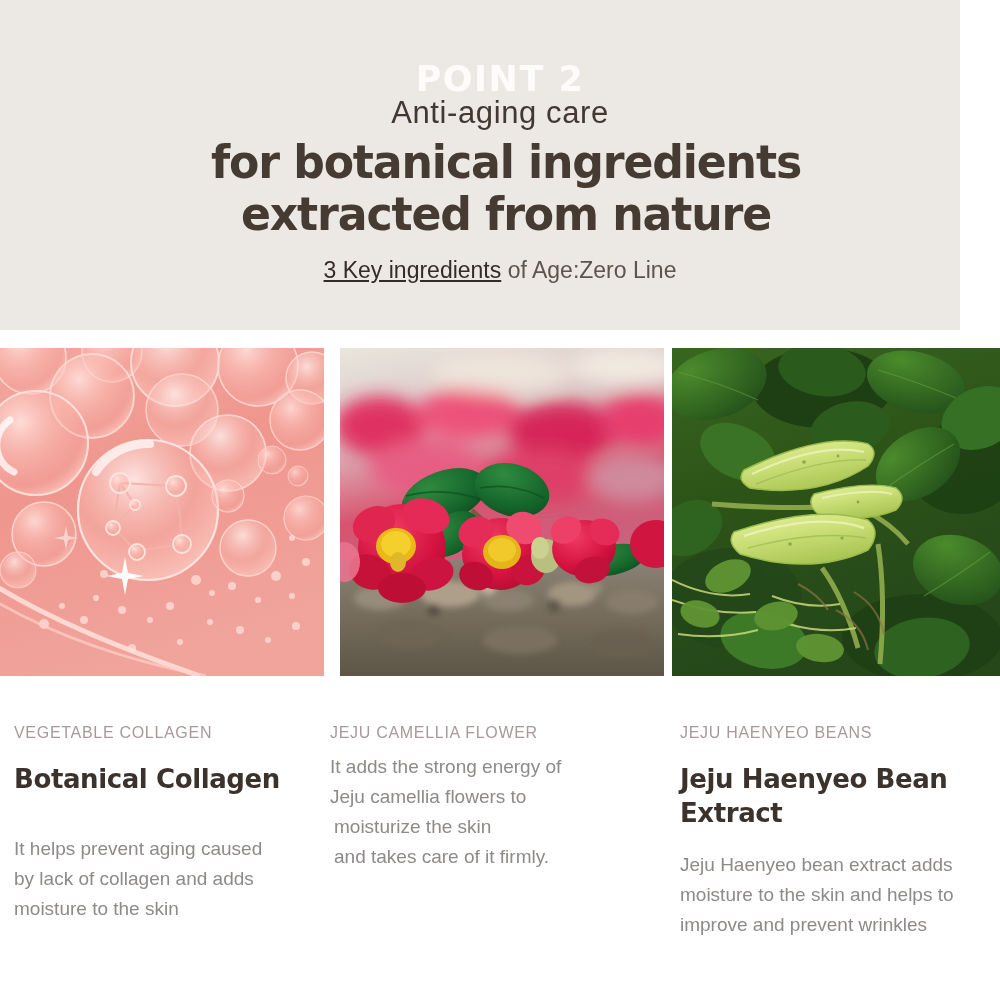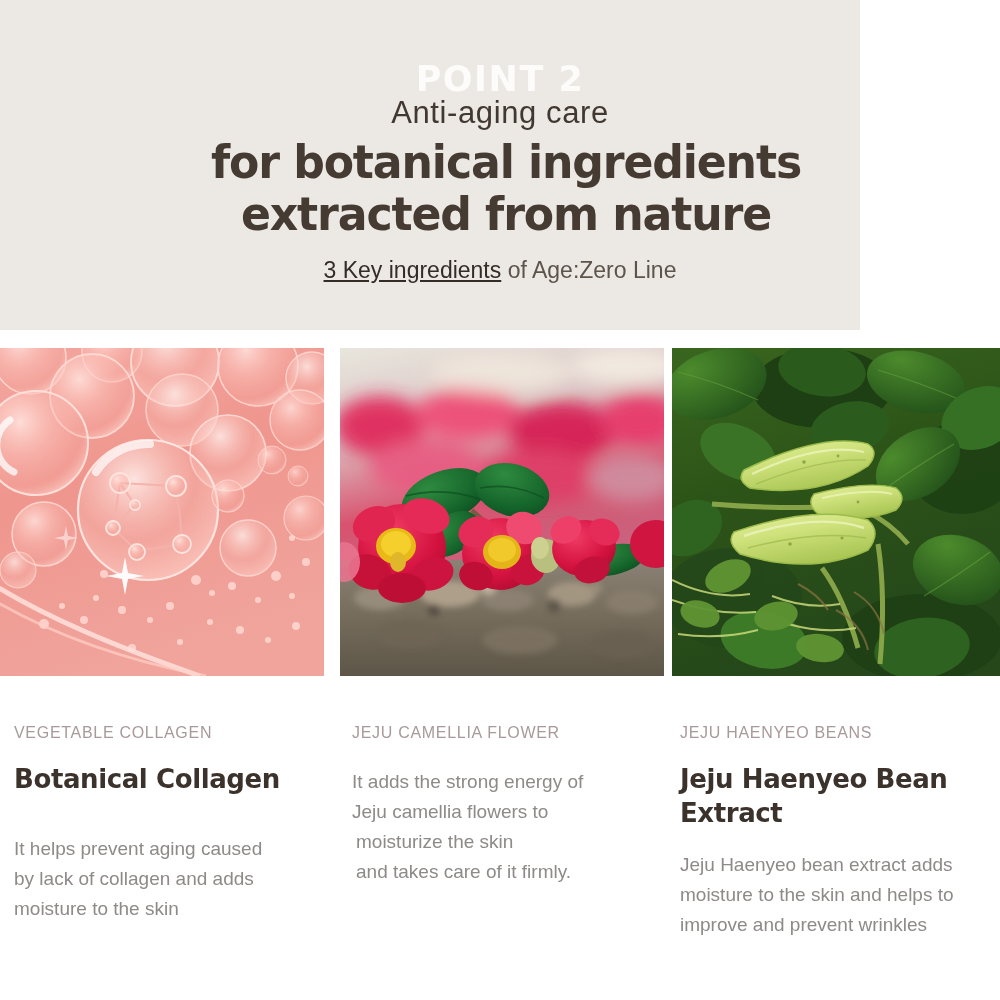--- a/index.html
+++ b/index.html
@@ -21,21 +21,21 @@
     width: 1000px;
     height: 1000px;
     background: #ffffff;
   }
 
   
   .header-band {
     position: absolute;
     left: 0;
     top: 0;
-    width: 860px;
+    width: 960px;
     height: 330px;
     background: #ece8e4;
     text-align: center;
   }
 
   .eyebrow-point {
     position: absolute;
     left: 0;
     top: 58px;
     width: 1000px;
@@ -134,21 +134,21 @@
     width: 1000px;
     height: 278px;
   }
 
   .col {
     position: absolute;
     top: 0;
   }
 
   .col-1 { left: 14px;  width: 300px; }
-  .col-2 { left: 352px; width: 300px; }
+  .col-2 { left: 330px; width: 300px; }
   .col-3 { left: 680px; width: 310px; }
 
   .col-eyebrow {
     font-family: "Liberation Sans", sans-serif;
     font-size: 16px;
     letter-spacing: 0.7px;
     color: #a8999a;
     line-height: 22px;
     white-space: nowrap;
   }
@@ -164,21 +164,21 @@
   }
 
   .col-body {
     font-family: "Liberation Sans", sans-serif;
     font-size: 19px;
     color: #8d8a88;
     line-height: 30px;
   }
 
   .col-1 .col-body { margin-top: 38px; }
-  .col-2 .col-body { margin-top: 23px; }
+  .col-2 .col-body { margin-top: 8px; }
   .col-3 .col-body { margin-top: 20px; }
 
   .col-body .bl { display: block; white-space: nowrap; }
   .col-2 .col-body .bl-indent { padding-left: 4px; }
 </style>
 </head>
 <body>
 
 <div class="page">
 

